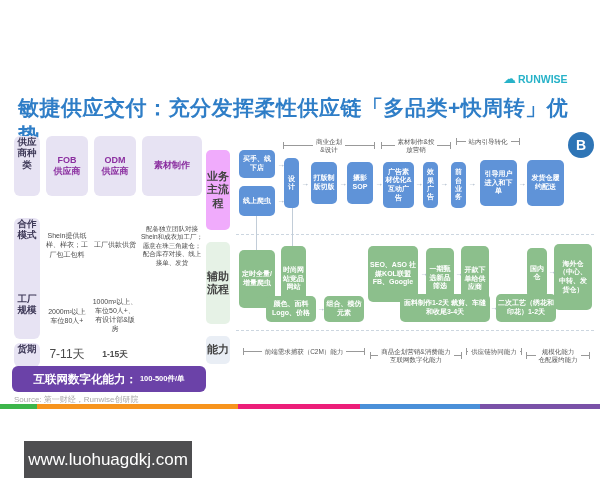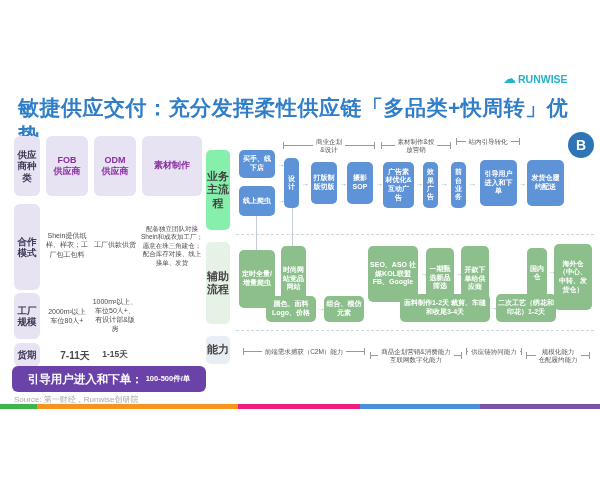--- a/index.html
+++ b/index.html
@@ -5,21 +5,21 @@
   html,body{margin:0;padding:0;background:#fff;font-family:"Liberation Sans","DejaVu Sans",sans-serif;}
   #canvas{position:relative;width:600px;height:480px;background:#ffffff;overflow:hidden;}
   .abs{position:absolute;box-sizing:border-box;}
   
   .wm{background:#4e4e50;color:#fff;display:flex;align-items:center;justify-content:center;}
   
   .logo{display:flex;align-items:center;gap:2px;color:#27b2c8;font-weight:bold;}
   
   .title{color:#2f7ec7;font-weight:bold;font-size:21px;letter-spacing:0.5px;}
   
-  .vcell{background:#e7e3f3;border-radius:6px;display:flex;align-items:center;justify-content:center;text-align:center;font-weight:bold;color:#3c3756;}
+  .vcell{background:#e7e3f3;border-radius:6px;display:flex;justify-content:center;text-align:center;font-weight:bold;color:#3c3756;}
   .vtext{word-break:break-all;line-height:1.2;}
   .colhead{background:#e7e3f3;border-radius:6px;display:flex;align-items:center;justify-content:center;text-align:center;font-weight:bold;color:#8b2fa0;white-space:pre-line;line-height:1.25;}
   .cell{display:flex;align-items:center;justify-content:center;text-align:center;color:#4a4a4a;line-height:1.3;}
   .pbanner{background:#6b42a8;border-radius:6px;color:#fff;display:flex;align-items:center;justify-content:center;gap:3px;}
   .src{color:#a8a8a8;font-size:8px;}
   .stripe{display:flex;height:5px;}
   
   .rowlab{border-radius:5px;display:flex;align-items:center;justify-content:center;text-align:center;font-weight:bold;color:#444;}
   .bbox{background:#5f93d8;border-radius:5px;color:#fff;display:flex;align-items:center;justify-content:center;text-align:center;font-weight:bold;line-height:1.25;padding:2px;}
   .gbox{background:#8cbf8c;border-radius:5px;color:#fff;display:flex;align-items:center;justify-content:center;text-align:center;font-weight:bold;line-height:1.25;padding:2px;}
@@ -31,34 +31,37 @@
   .dash{border-top:1px dashed #ccd6e0;height:0;}
   .vline{width:1px;background:#c2cdd8;}
   .bban{background:#4a90d9;border-radius:6px;color:#fff;font-weight:bold;font-size:13px;display:flex;align-items:center;justify-content:center;}
   .bcircle{background:#2e75b6;border-radius:50%;color:#fff;font-weight:bold;font-size:14px;display:flex;align-items:center;justify-content:center;}
 </style>
 </head>
 <body>
 
 <div id="canvas">
 
+  <div class="abs wm" style="left:24px;top:441px;width:168px;height:37px;font-size:17px;">
+    <span>www.luohuagdkj.com</span>
+  </div>
 
   <div class="abs logo" style="left:503px;top:72px;font-size:10.5px;">
     <span style="font-size:13px;line-height:1;">☁</span>
     <span>RUNWISE</span>
   </div>
 
   <div class="abs title" style="left:18px;top:94px;width:566px;">敏捷供应交付：充分发挥柔性供应链「多品类+快周转」优势</div>
 
   <div class="abs bcircle" style="left:568px;top:132px;width:26px;height:26px;">B</div>
 
   <div class="abs vcell" style="left:14px;top:136px;width:26px;height:60px;font-size:9.5px;">
     <span class="vtext">供应商种类</span>
   </div>
-  <div class="abs vcell" style="left:14px;top:204px;width:26px;height:86px;font-size:9.5px;">
+  <div class="abs vcell" style="left:14px;top:218px;width:26px;height:86px;font-size:9.5px;">
     <span class="vtext">合作模式</span>
   </div>
   <div class="abs vcell" style="left:14px;top:293px;width:26px;height:46px;font-size:9.5px;">
     <span class="vtext">工厂规模</span>
   </div>
   <div class="abs vcell" style="left:14px;top:343px;width:26px;height:24px;font-size:9.5px;">
     <span class="vtext">货期</span>
   </div>
 
   <div class="abs colhead" style="left: 46px; top: 136px; width: 42px; height: 60px; font-size: 9px; white-space: pre-line;">FOB
@@ -67,39 +70,39 @@
 供应商</div>
   <div class="abs colhead" style="left: 142px; top: 136px; width: 60px; height: 60px; font-size: 9px; padding: 0px 10px; white-space: pre-line;">素材制作</div>
 
   <div class="abs cell" style="left:44px;top:202px;width:46px;height:86px;font-size:7px;">Shein提供纸样、样衣；工厂包工包料</div>
   <div class="abs cell" style="left:92px;top:202px;width:46px;height:86px;font-size:7px;">工厂供款供货</div>
   <div class="abs cell" style="left:140px;top:200px;width:64px;height:92px;font-size:6.5px;">配备独立团队对接Shein和成衣加工厂；愿意在珠三角建仓；配合库存对接、线上接单、发货</div>
 
   <div class="abs cell" style="left:44px;top:293px;width:46px;height:46px;font-size:7px;">2000m²以上 车位80人+</div>
   <div class="abs cell" style="left:92px;top:288px;width:46px;height:54px;font-size:7px;">1000m²以上、车位50人+、有设计部&amp;版房</div>
 
-  <div class="abs cell" style="left:52px;top:343px;width:46px;height:24px;font-size:10px;font-weight:bold;">7-11天</div>
+  <div class="abs cell" style="left:44px;top:343px;width:46px;height:24px;font-size:12px;font-weight:normal;">7-11天</div>
   <div class="abs cell" style="left:92px;top:343px;width:46px;height:24px;font-size:8.5px;font-weight:bold;">1-15天</div>
 
   <div class="abs pbanner" style="left:12px;top:366px;width:194px;height:26px;">
-    <span style="font-size:11.5px;font-weight:bold;">引导用户进入和下单：</span>
+    <span style="font-size:11.5px;font-weight:bold;">互联网数字化能力：</span>
     <span style="font-size:7.5px;font-weight:bold;">100-500件/单</span>
   </div>
 
   <div class="abs src" style="left:14px;top:394px;">Source: 第一财经，Runwise创研院</div>
 
   <div class="abs stripe" style="left:0;top:404px;width:600px;">
     <span style="width:37px;background:#3cb54a;"></span>
     <span style="width:201px;background:#f7941d;"></span>
     <span style="width:122px;background:#ec1e79;"></span>
     <span style="width:120px;background:#4a90d9;"></span>
     <span style="width:120px;background:#7a52a8;"></span>
   </div>
 
-  <div class="abs rowlab" style="left:206px;top:150px;width:24px;height:80px;background:#86efac;font-size:11px;">
+  <div class="abs rowlab" style="left:206px;top:150px;width:24px;height:80px;background:#f0abfc;font-size:11px;">
     <span class="vtext">业务主流程</span>
   </div>
   <div class="abs rowlab" style="left:206px;top:242px;width:24px;height:82px;background:#e6f2e6;font-size:11px;">
     <span class="vtext">辅助流程</span>
   </div>
   <div class="abs rowlab" style="left:206px;top:336px;width:24px;height:28px;background:#e9eef5;font-size:11px;">
     <span class="vtext">能力</span>
   </div>
 
   <div class="abs bracket" style="left:283px;top:138px;width:92px;">

